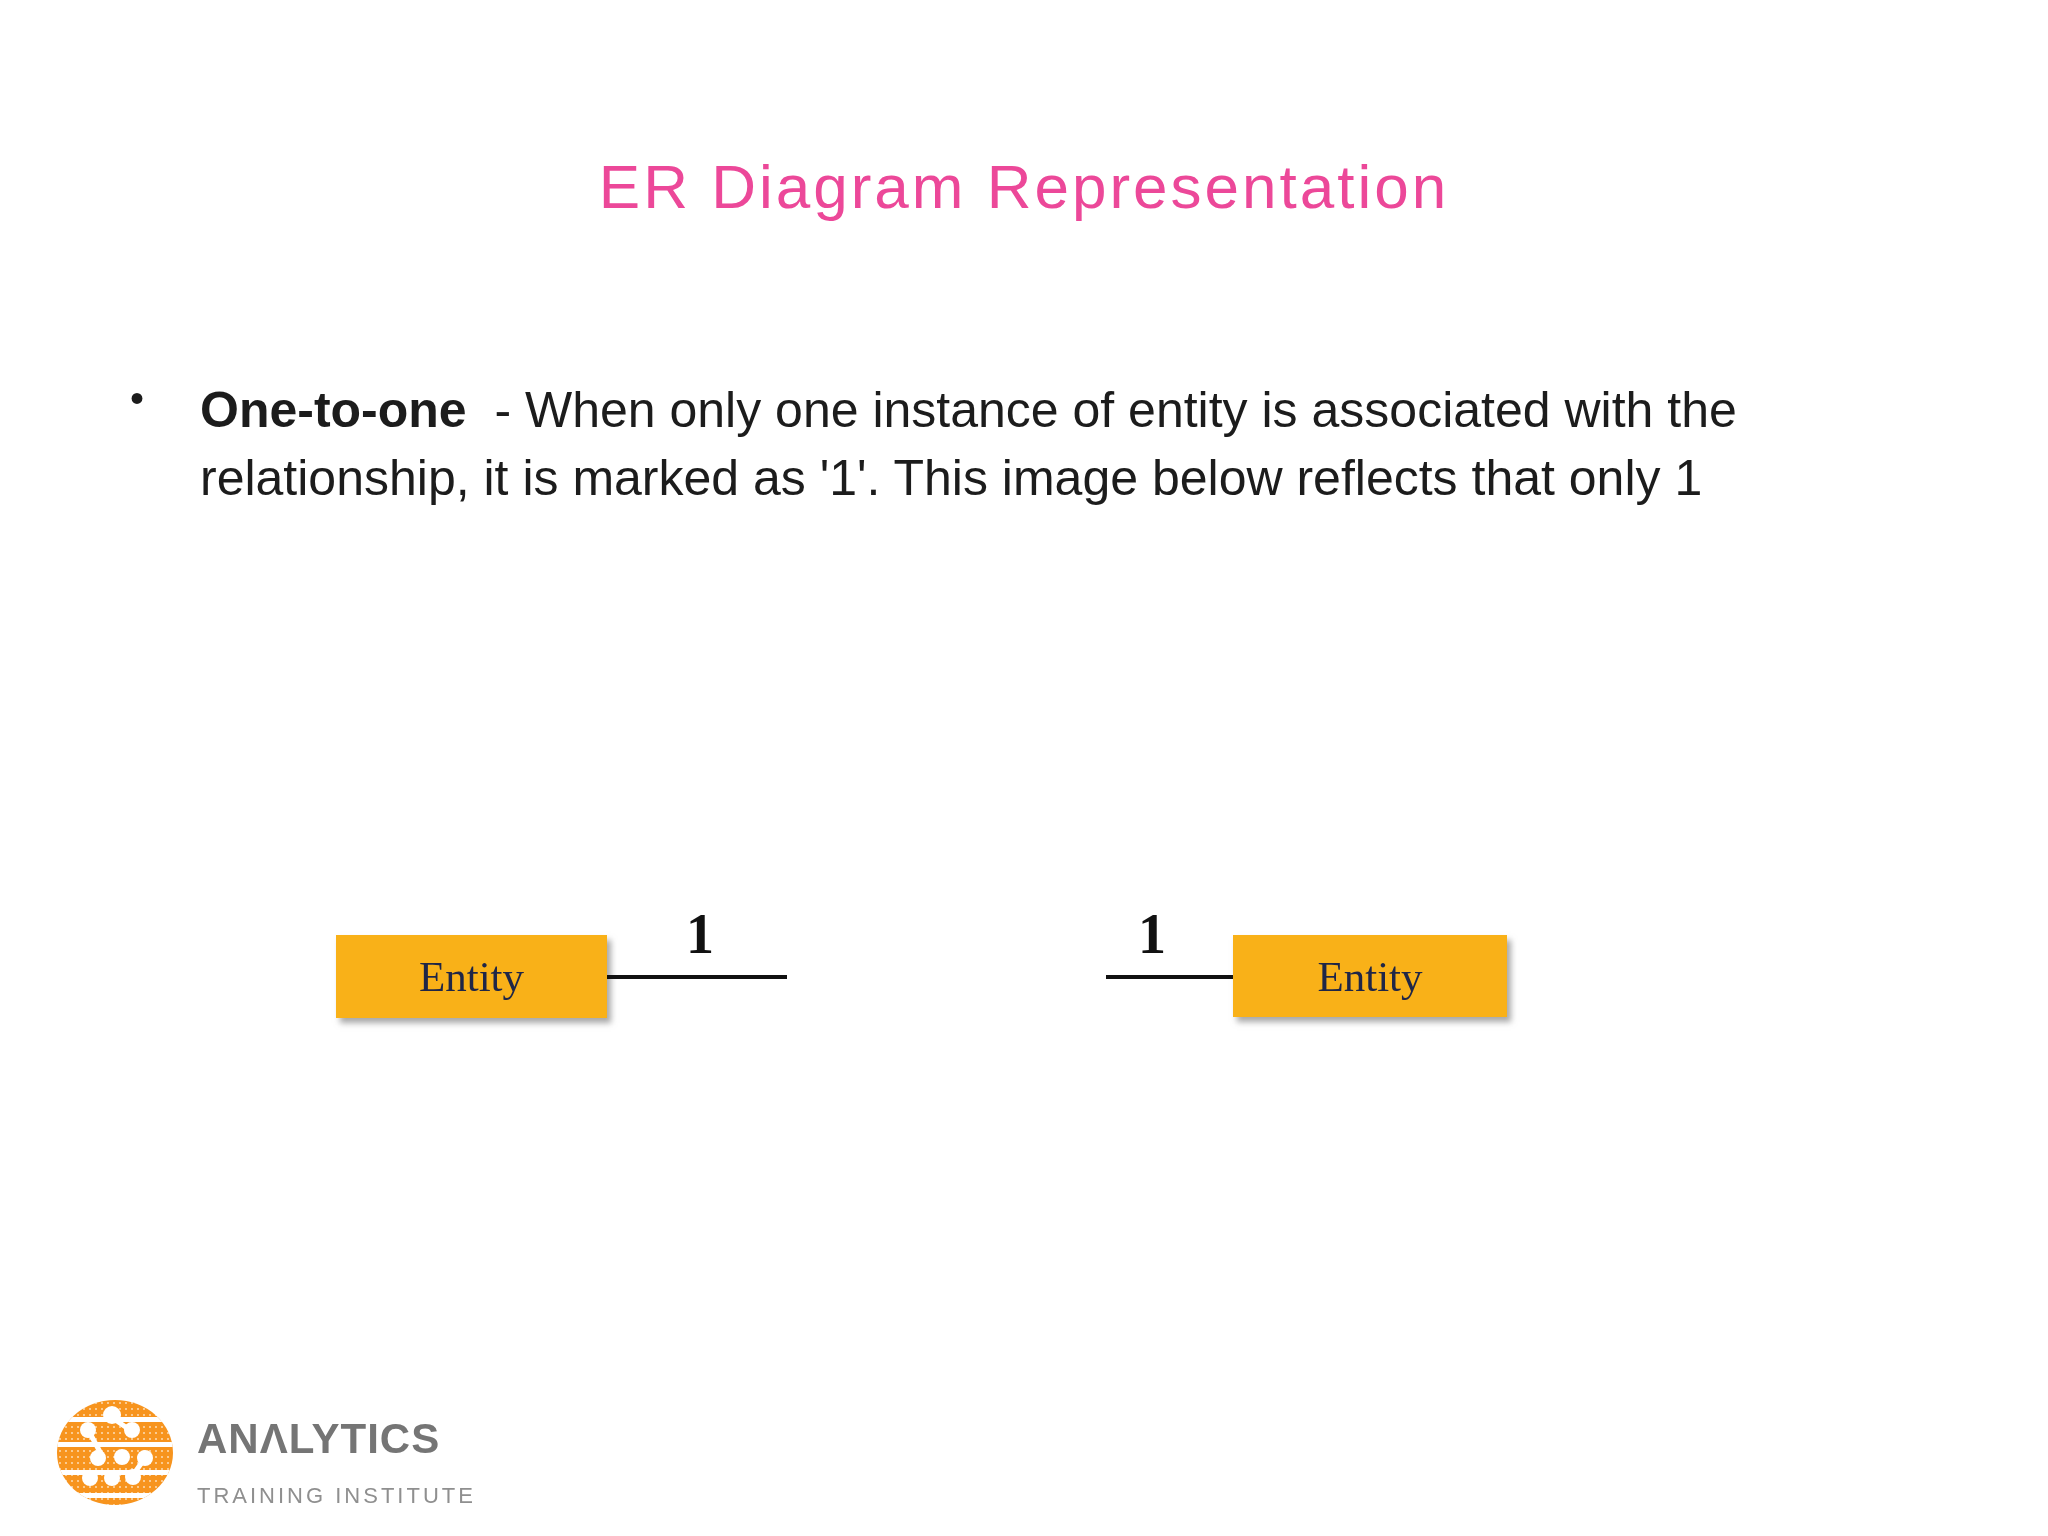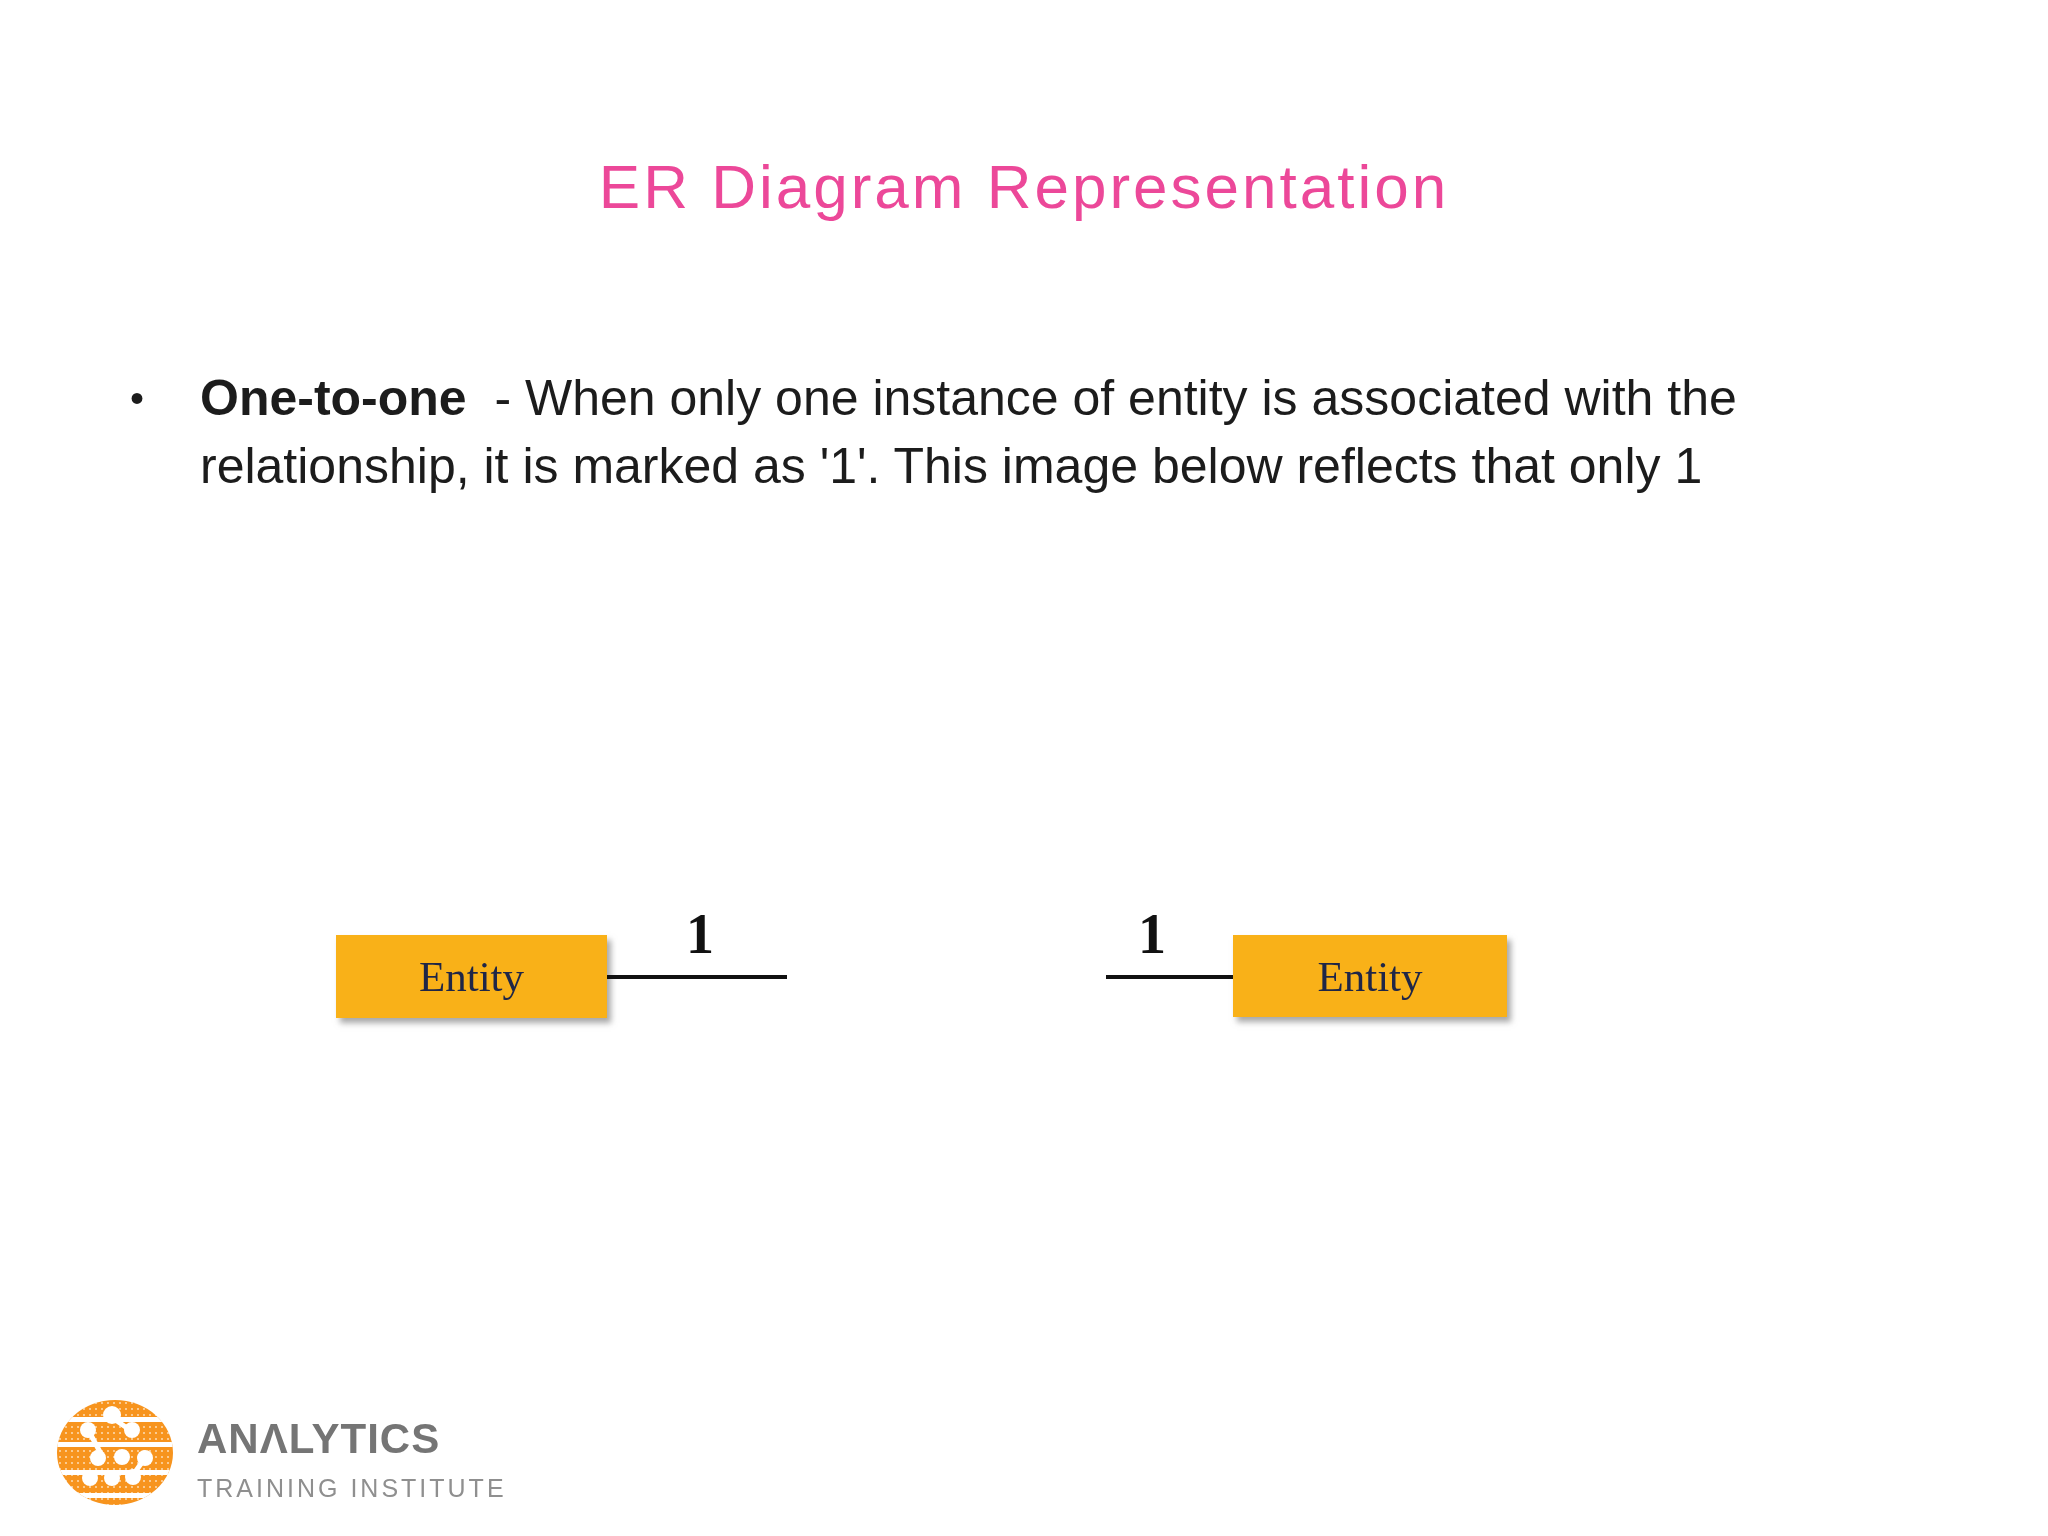--- a/index.html
+++ b/index.html
@@ -6,21 +6,21 @@
   body{width:2048px;height:1536px;font-family:"Liberation Sans",sans-serif;}
   .slide{position:relative;width:2048px;height:1536px;background:#ffffff;overflow:hidden;}
 
   
   .title{position:absolute;top:150px;left:0;width:2048px;margin:0;text-align:center;
          font-size:62px;font-weight:400;letter-spacing:3px;color:#ec4899;line-height:74px;}
 
   
   .bullet-block{position:absolute;left:130px;top:364px;display:flex;}
   .bullet-marker{width:70px;font-size:40px;line-height:68px;color:#1c1c1c;text-align:left;}
-  .bullet-text{width:1790px;font-size:50px;line-height:68px;color:#1c1c1c;}
+  .bullet-text{width:1790px;font-size:50px;line-height:68px;color:#1c1c1c;margin-top:12px;}
   .bullet-line{white-space:pre-wrap;}
   .bullet-line strong{font-weight:700;}
 
   
   .diagram{position:absolute;left:0;top:0;width:2048px;height:1536px;pointer-events:none;font-family:Liberation Serif, serif;}
   .entity{position:absolute;background:#F9B118;display:flex;align-items:center;justify-content:center;
           box-shadow:4px 5px 6px rgba(110,110,110,0.6);}
   .entity-left{left:336px;top:935px;width:271px;height:83px;}
   .entity-right{left:1233px;top:935px;width:274px;height:82px;}
   .entity-label{font-size:43px;color:#1F2647;font-weight:400;}
@@ -51,21 +51,21 @@
   .n6{left:80px;top:50px;width:16px;height:16px;}
   .n7{left:25px;top:70px;width:16px;height:16px;}
   .n8{left:47px;top:70px;width:16px;height:16px;}
   .n9{left:68px;top:69px;width:16px;height:16px;}
   .link{position:absolute;background:#ffffff;height:5px;border-radius:3px;}
   .l1{left:52px;top:22px;width:26px;transform:rotate(35deg);}
   .l2{left:26px;top:42px;width:26px;transform:rotate(62deg);}
   .l3{left:70px;top:64px;width:24px;transform:rotate(-55deg);}
   .logo-text{margin-left:24px;padding-top:18px;}
   .brand{font-size:42px;font-weight:700;color:#757575;letter-spacing:1px;line-height:42px;}
-  .tagline{font-size:25px;font-weight:400;color:#8F8F8F;letter-spacing:3px;margin-top:16px;line-height:25px;}
+  .tagline{font-size:22px;font-weight:400;color:#8F8F8F;letter-spacing:3px;margin-top:23px;line-height:25px;}
 </style>
 </head>
 <body>
 
 <main class="slide">
 
   <h1 class="title">ER Diagram Representation</h1>
 
   <div class="bullet-block">
     <span class="bullet-marker">•</span>

